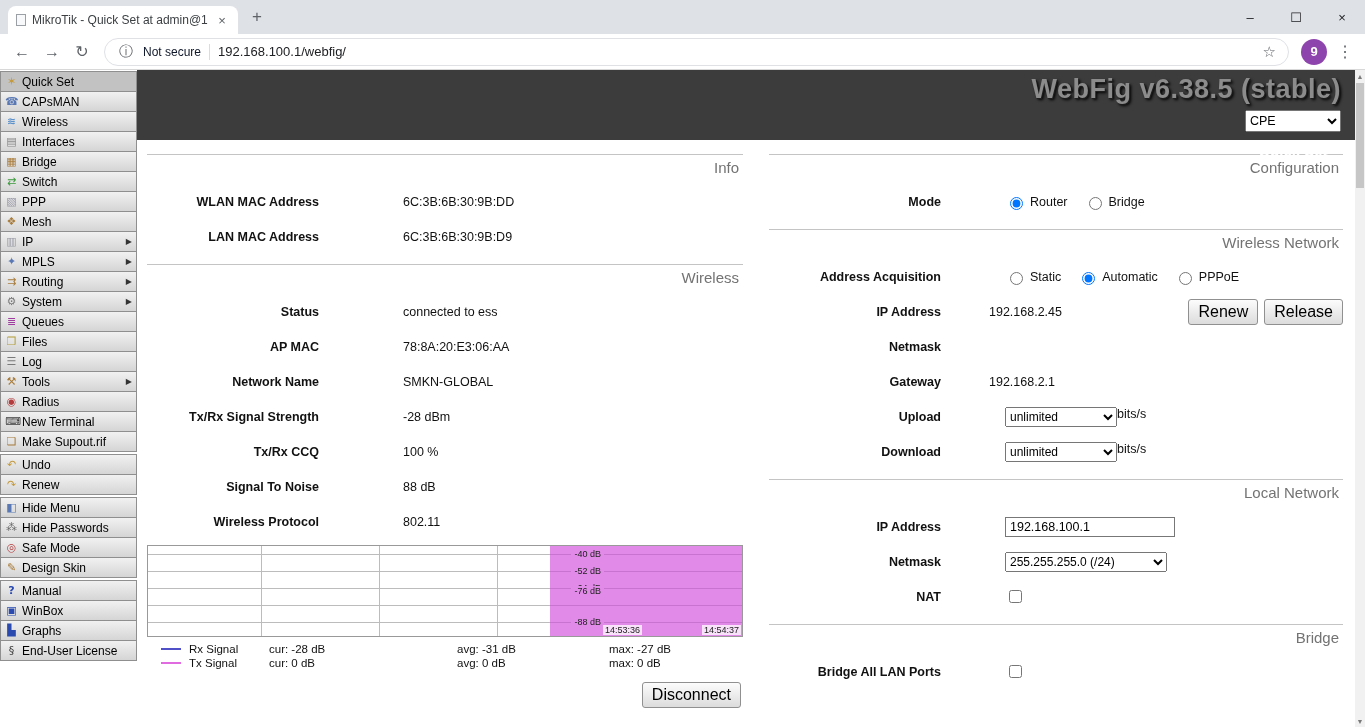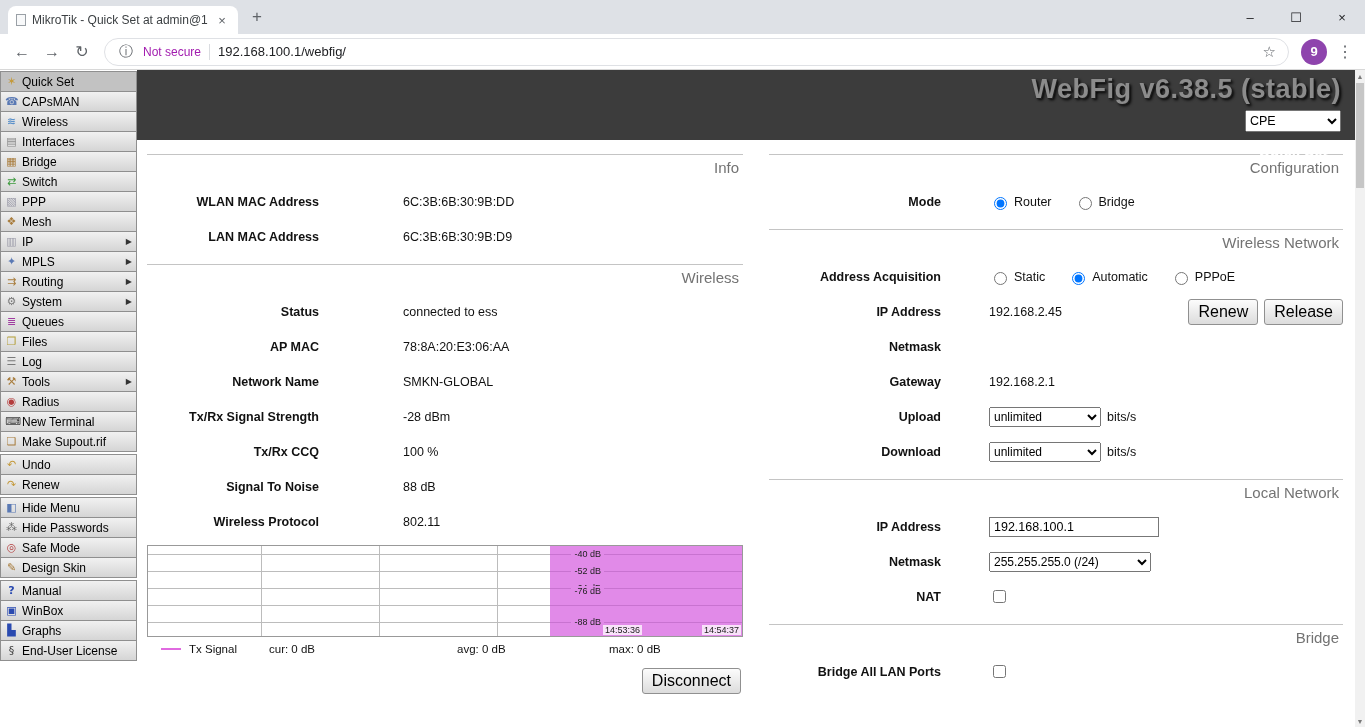--- a/index.html
+++ b/index.html
@@ -18,21 +18,21 @@
   }
   .favicon { width:10px; height:12px; border:1px solid #9aa0a6; background:#f8f9fa; flex:0 0 auto; }
   .tab-title { flex:1; white-space:nowrap; overflow:hidden; }
   .tab-close { color:#5f6368; font-size:13px; width:16px; text-align:center; cursor:pointer; }
   .newtab { width:26px; height:26px; margin:0 0 4px 6px; display:flex; align-items:center; justify-content:center; font-size:17px; color:#5f6368; cursor:pointer; }
   .wincontrols { margin-left:auto; display:flex; height:34px; }
   .winbtn { width:46px; display:flex; align-items:center; justify-content:center; font-size:13px; color:#202124; cursor:pointer; }
   .navbar { height:36px; background:#fff; display:flex; align-items:center; padding:0 8px; gap:2px; border-bottom:1px solid #d8d8d8; }
   .nav-ic { width:28px; height:28px; display:flex; align-items:center; justify-content:center; font-size:16px; color:#5f6368; cursor:pointer; }
   .omnibox { flex:1; height:28px; border:1px solid #dfe1e5; border-radius:14px; display:flex; align-items:center; padding:0 12px; gap:8px; margin:0 6px; }
-  .secure-label { color:#a21caf; font-size:12px; }
+  .secure-label { color:#0f172a; font-size:12px; }
   .ombx-div { width:1px; height:16px; background:#dadce0; }
   .url { color:#202124; font-size:13px; flex:1; }
   .star { color:#5f6368; font-size:15px; cursor:pointer; }
   .avatar { width:26px; height:26px; border-radius:50%; background:#8e44ad; color:#fff; font-size:13px; font-weight:bold; display:flex; align-items:center; justify-content:center; margin:0 4px; cursor:pointer; }
   .menu-dots { font-size:16px; color:#5f6368; width:24px; text-align:center; cursor:pointer; }
   
   .page { display:flex; height:657px; }
   
   .sidebar { width:137px; background:#fff; padding-top:2px; flex:0 0 137px; }
   .side-item {
@@ -56,21 +56,21 @@
   select.cpe { width:96px; height:22px; font-size:12.5px; }
   .qs-label { color:#fff; font-weight:bold; font-size:15px; }
   .content { flex:1; background:#fff; display:flex; gap:26px; padding:4px 12px 0 10px; overflow:hidden; }
   .col-left { flex:0 0 596px; }
   .col-right { flex:1; min-width:0; }
   .sec { border-top:1px solid #c4c4c4; text-align:right; font-size:15px; color:#737373; padding:4px 4px 8px; margin-top:10px; }
   .frow { display:flex; align-items:center; min-height:35px; font-size:12.5px; }
   .frow .lbl { flex:0 0 172px; text-align:right; font-weight:bold; color:#111; }
   .col-left .frow .val { margin-left:84px; }
   .col-right .frow .val { margin-left:48px; }
-  .frow .ctrl { margin-left:48px; display:flex; align-items:center; gap:6px; }
+  .frow .ctrl { margin-left:64px; display:flex; gap:0; }
   .frow .spacer { flex:1; }
   .radio-lb { display:flex; align-items:center; gap:4px; margin-right:16px; font-weight:normal; }
   .btn { font-family:inherit; font-size:16px; padding:3px 9px; background:linear-gradient(#fcfcfc,#dcdcdc); border:1px solid #909090; border-radius:3px; cursor:pointer; }
   input.txt { width:170px; height:20px; border:1px solid #777; padding:1px 4px; font-size:12.5px; font-family:inherit; }
   select.sel-rate { width:112px; height:20px; font-size:12px; }
   select.sel-mask { width:162px; height:20px; font-size:12px; }
   .unit { font-size:12.5px; }
   
   .chart {
     position:relative; height:92px; border:1px solid #999; margin-top:6px;
@@ -320,20 +320,27 @@
           <div class="ylab" style="top:3px">-40 dB</div>
           <div class="ylab" style="top:20px">-52 dB</div>
           <div class="ylab" style="top:37px">-64 dB</div>
           <div class="ylab" style="top:40px">-76 dB</div>
           <div class="ylab" style="top:71px">-88 dB</div>
           <div class="tlab t1">14:53:36</div>
           <div class="tlab t2">14:54:37</div>
         </div>
         <div class="legend">
           <div class="lrow">
+            <span class="lswatch" style="background-color: rgb(80, 80, 200);"></span>
+            <span class="lname">Rx Signal</span>
+            <span class="lcur">cur: -28 dB</span>
+            <span class="lavg">avg: -31 dB</span>
+            <span class="lmax">max: -27 dB</span>
+          </div>
+          <div class="lrow">
             <span class="lswatch" style="background-color: rgb(224, 106, 224);"></span>
             <span class="lname">Tx Signal</span>
             <span class="lcur">cur: 0 dB</span>
             <span class="lavg">avg: 0 dB</span>
             <span class="lmax">max: 0 dB</span>
           </div>
         </div>
         <div class="disconnect-row">
           <button class="btn">Disconnect</button>
         </div>

